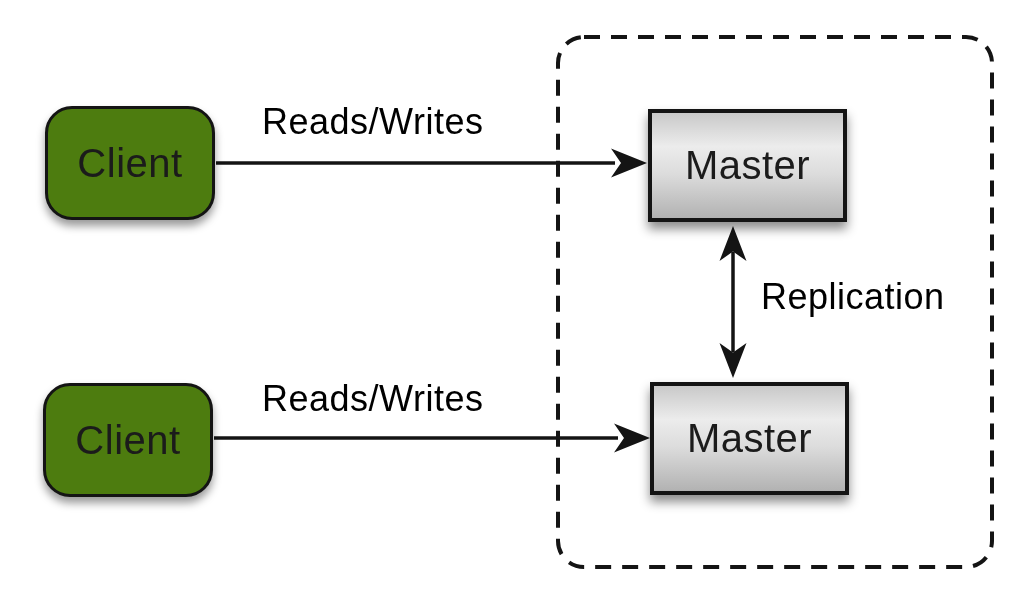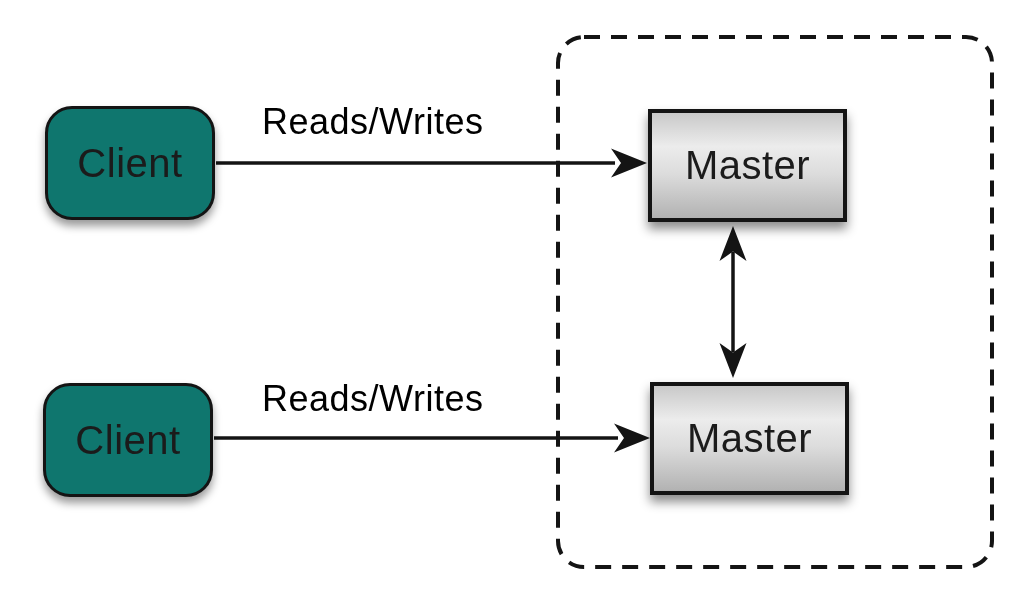--- a/index.html
+++ b/index.html
@@ -21,21 +21,21 @@
     position: absolute;
     display: flex;
     align-items: center;
     justify-content: center;
     font-size: 40px;
     color: #1b1b1b;
     letter-spacing: 0.5px;
   }
   .client {
     width: 170px; height: 114px;
-    background: #0f766e;
+    background: #4d7c0f;
     border: 3.5px solid #141414;
     border-radius: 27px;
     box-shadow: 0 6px 9px rgba(0,0,0,0.40);
   }
   .client-top { left: 45px; top: 106px; }
   .client-bottom { left: 43px; top: 383px; }
   .master {
     width: 199px; height: 113px;
     background: linear-gradient(180deg, #c9c9c9 0%, #ececec 32%, #dcdcdc 58%, #b2b2b2 100%);
     border: 4px solid #141414;
@@ -93,14 +93,15 @@
   </div>
 
   <div class="node master master-bottom">
     <span>Master</span>
   </div>
 
   <div class="edge-label rw-top">Reads/Writes</div>
 
   <div class="edge-label rw-bottom">Reads/Writes</div>
 
+  <div class="edge-label replication">Replication</div>
 
 </div>
 
 </body></html>

